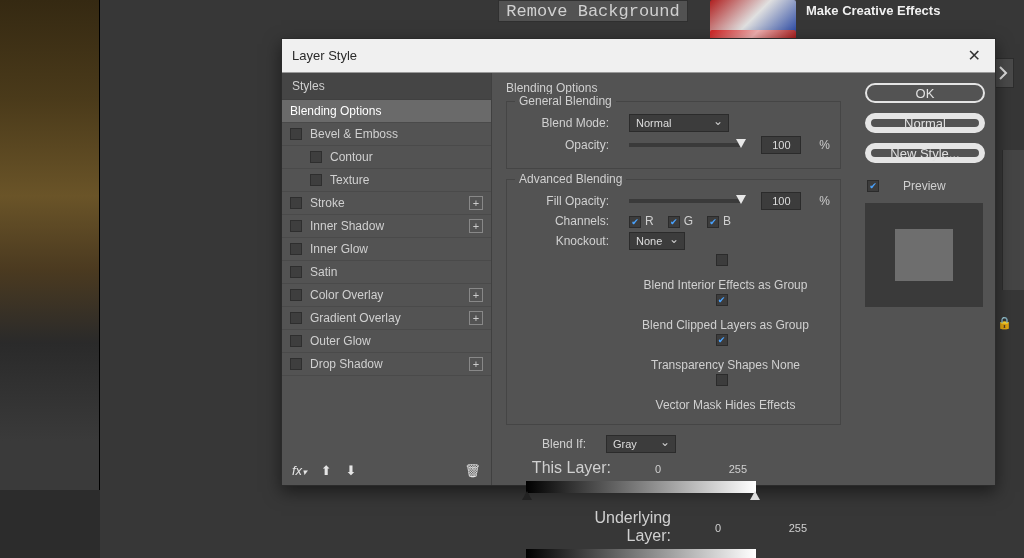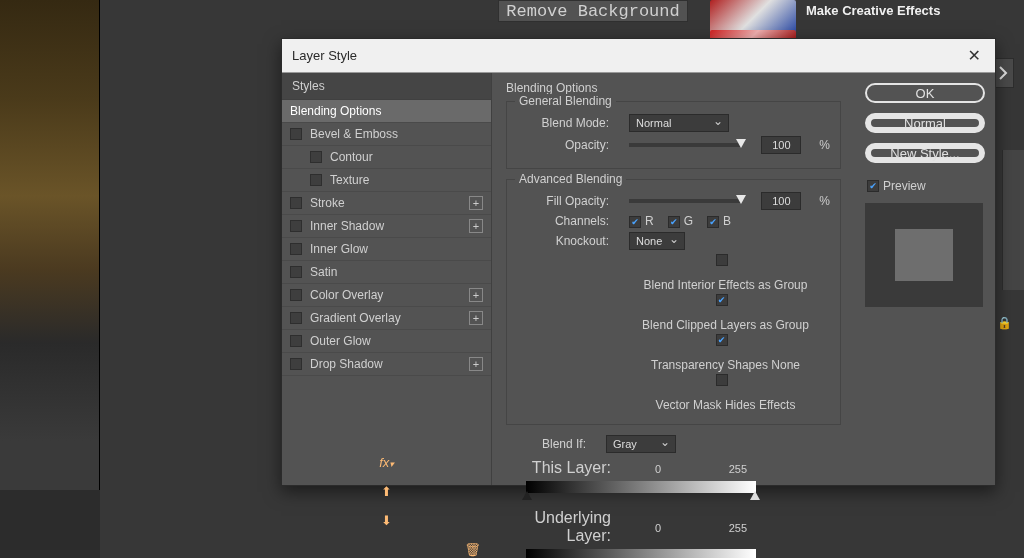--- a/index.html
+++ b/index.html
@@ -64,21 +64,21 @@
   }
   .style-row.indent { padding-left: 28px; }
   .style-row .label { flex: 1; font-size: 12px; }
   .style-row .plus {
     width: 14px; height: 14px; border: 1px solid #888; color: #ccc; font-size: 11px;
     display: flex; align-items: center; justify-content: center; line-height: 1;
   }
   .styles-spacer { flex: 1; }
   .styles-footer {
     height: 30px; display: flex; align-items: center; padding: 0 10px; gap: 14px;
-    color: #fdba74; font-size: 13px; flex-direction: column;
+    color: #e5e5e5; font-size: 13px;
   }
   .styles-footer .trash { margin-left: auto; }
 
   
   .opts-col { flex: 1; padding: 8px 14px; color: #d0d0d0; }
   .opts-title { font-size: 12px; margin-bottom: 6px; }
   .fieldset {
     border: 1px solid #454545; padding: 8px 10px 10px 10px; margin-bottom: 10px; position: relative;
   }
   .fieldset > .legend {
@@ -301,21 +301,21 @@
         </div>
       </div>
       <div style="margin-left:20px;">
         <div class="blendif-grad"></div>
         <div class="blendif-markers">
           <div class="tri-b" style="left:-4px;"></div>
             <div class="tri-b tri-w" style="right:-4px;"></div>
         </div>
       </div>
 
-      <div style="display:flex;align-items:center;margin-top:6px;">
+      <div style="display:flex;align-items:center;margin-top:6px;justify-content:flex-end;">
         <div class="blendif-lbl">Underlying Layer:</div>
         <div class="blendif-values" style="width:160px;">
           <span>0</span>
           <span>255</span>
         </div>
       </div>
       <div style="margin-left:20px;">
         <div class="blendif-grad"></div>
         <div class="blendif-markers">
           <div class="tri-b" style="left:-4px;"></div>
@@ -323,20 +323,20 @@
         </div>
       </div>
     </div>
 
     <div class="right-col">
       <div class="pill-btn primary">OK</div>
       <div class="pill-btn">Normal</div>
       <div class="pill-btn">New Style...</div>
       <div class="preview-row">
         <span class="cb2 checked"></span>
-        <span style="margin-left:0;">Preview</span>
+        <span style="margin-left:20px;">Preview</span>
       </div>
       <div class="preview-box">
         <div class="preview-inner"></div>
       </div>
     </div>
   </div>
 </div>
 
 </body></html>

